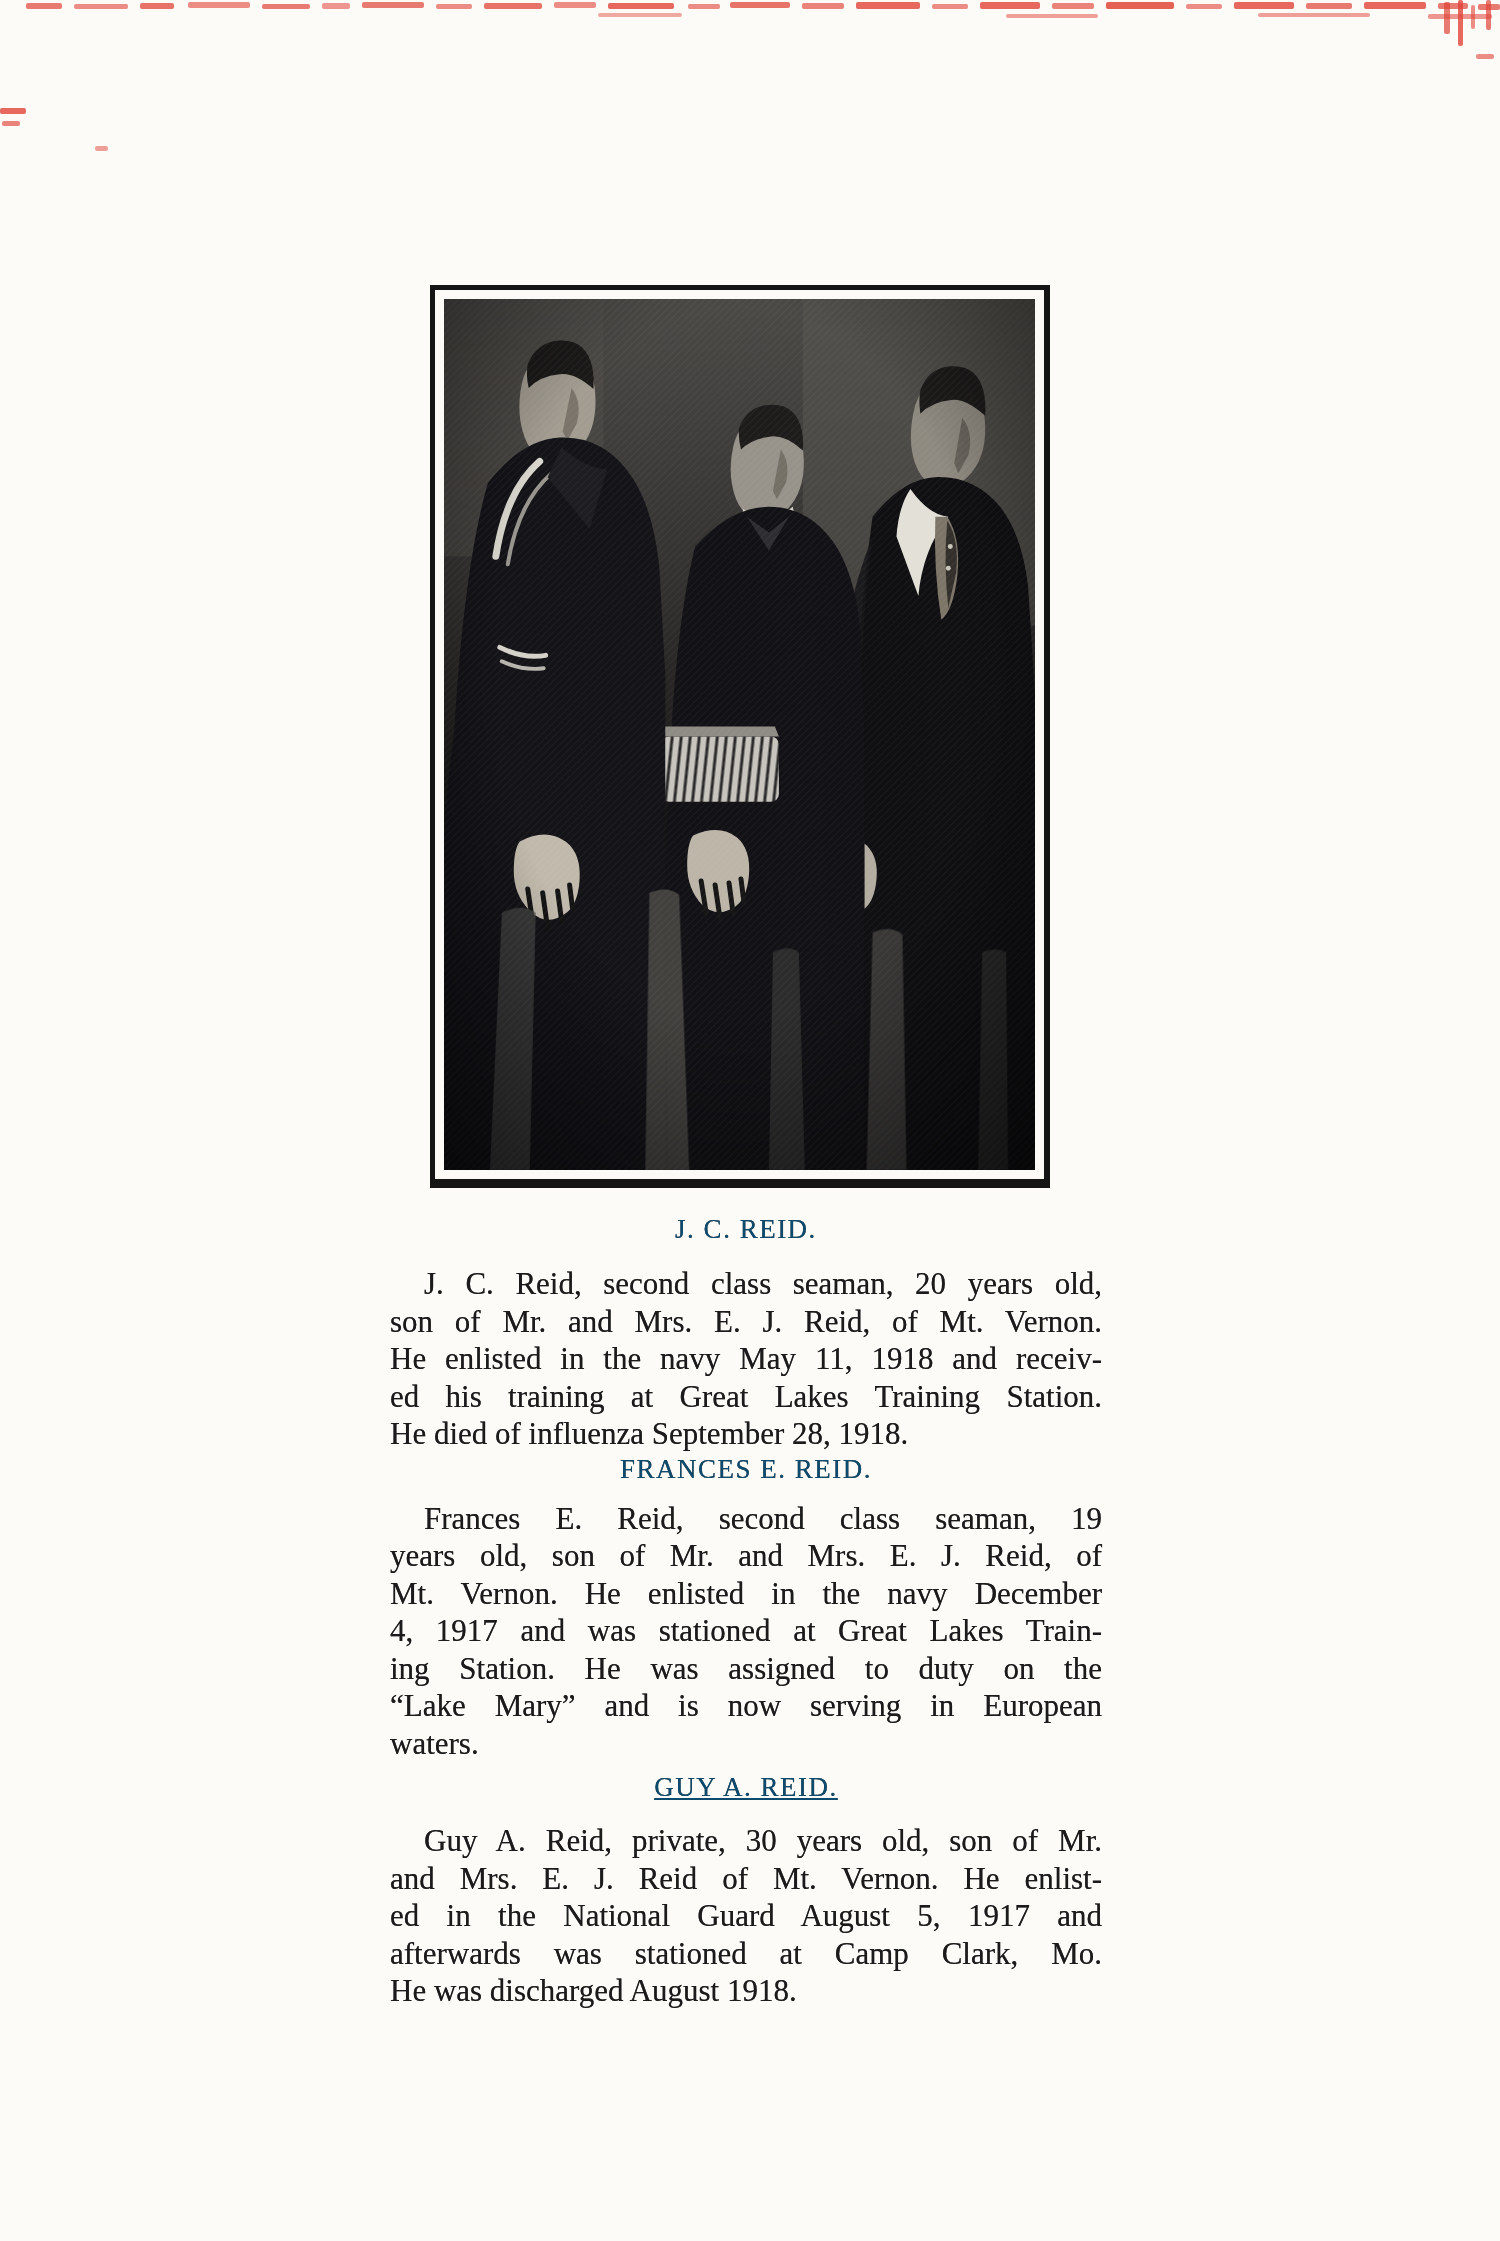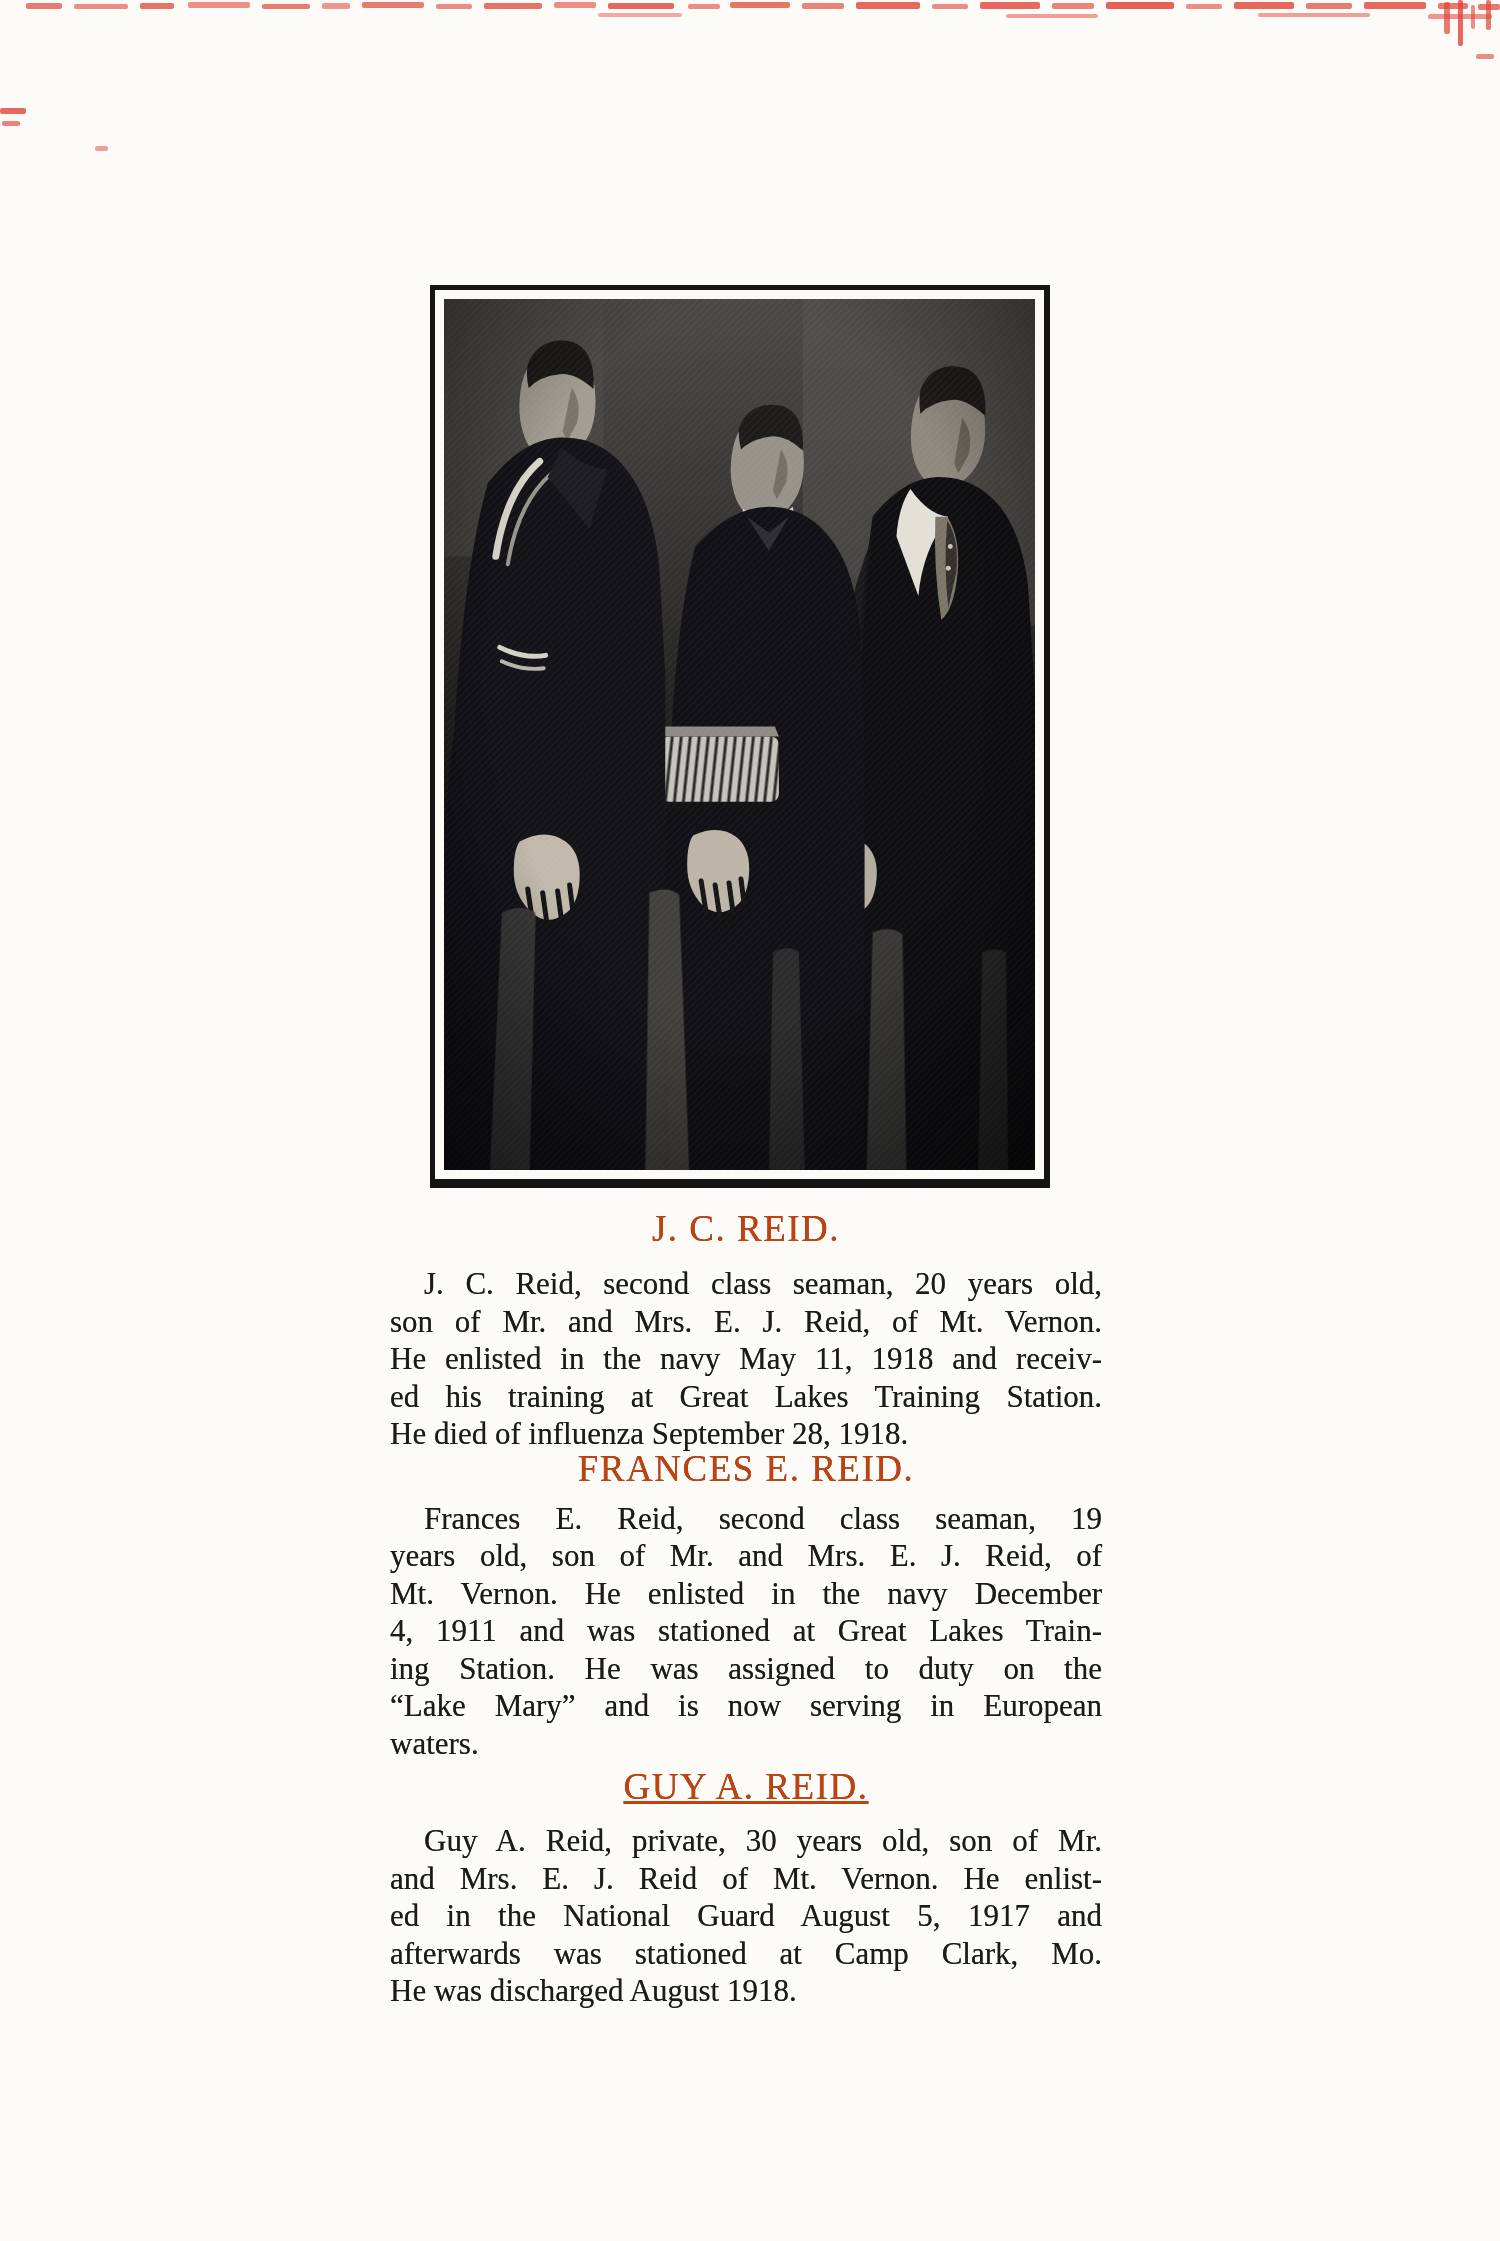--- a/index.html
+++ b/index.html
@@ -32,26 +32,26 @@
   }
   .photo-frame svg{display:block;width:100%;height:100%;}
   
   .content{
     position:absolute;
     left:390px;top:1205px;
     width:712px;
   }
   .section-heading{
     margin:0;
-    font-size:37px;
+    font-size:27px;
     line-height:30px;
     font-weight:normal;
     letter-spacing:1.5px;
     text-align:center;
-    color:#c2410c;
+    color:#0c4a6e;
     text-shadow:0 0 0.5px rgba(24,24,24,.8);
   }
   .section-heading.s1{margin:9px 0 21px;}
   .section-heading.s2{margin:1px 0 16px;}
   .section-heading.s3{margin:10px 0 20px;text-decoration:underline;}
   .para{margin:0;}
   .line{
     height:37.5px;
     font-size:31px;
     line-height:37.5px;
@@ -208,21 +208,21 @@
         <div class="line">He enlisted in the navy May 11, 1918 and receiv-</div>
         <div class="line">ed his training at Great Lakes Training Station.</div>
         <div class="line last">He died of influenza September 28, 1918.</div>
       </div>
 
     <h2 class="section-heading s2">FRANCES E. REID.</h2>
     <div class="para">
         <div class="line first">Frances E. Reid, second class seaman, 19</div>
         <div class="line">years old, son of Mr. and Mrs. E. J. Reid, of</div>
         <div class="line">Mt. Vernon. He enlisted in the navy December</div>
-        <div class="line">4, 1911 and was stationed at Great Lakes Train-</div>
+        <div class="line">4, 1917 and was stationed at Great Lakes Train-</div>
         <div class="line">ing Station. He was assigned to duty on the</div>
         <div class="line">“Lake Mary” and is now serving in European</div>
         <div class="line last">waters.</div>
       </div>
 
     <h2 class="section-heading s3">GUY A. REID.</h2>
     <div class="para">
         <div class="line first">Guy A. Reid, private, 30 years old, son of Mr.</div>
         <div class="line">and Mrs. E. J. Reid of Mt. Vernon. He enlist-</div>
         <div class="line">ed in the National Guard August 5, 1917 and</div>

